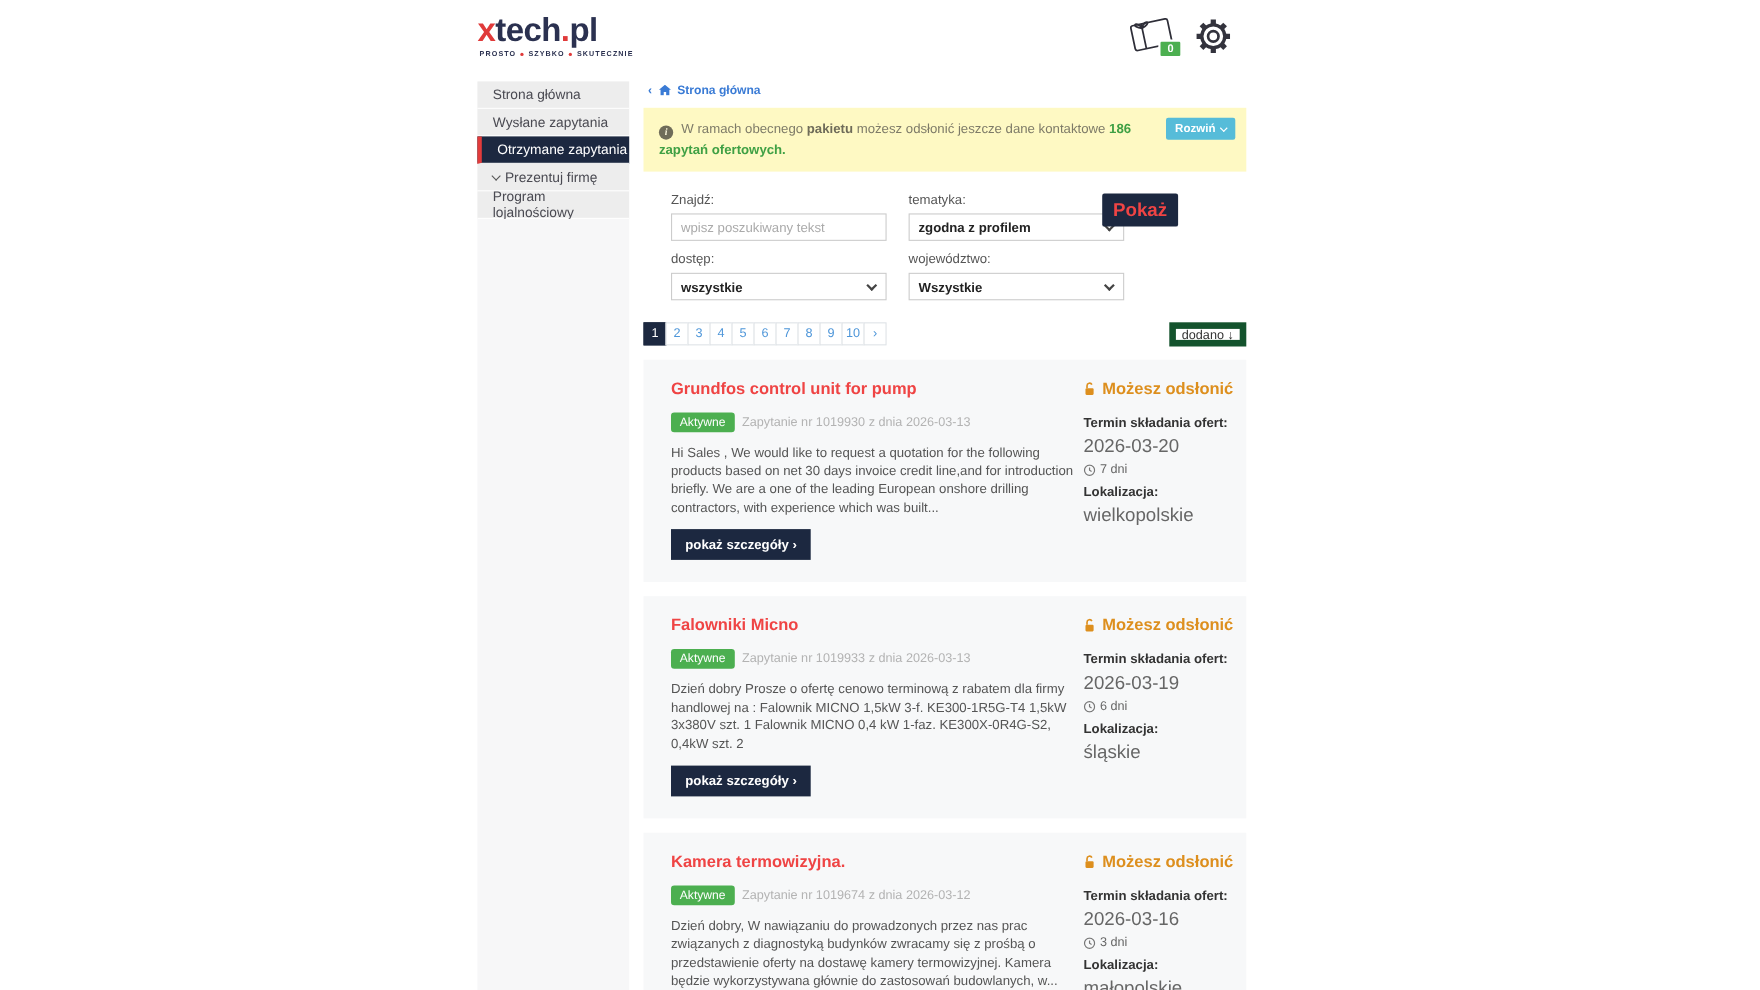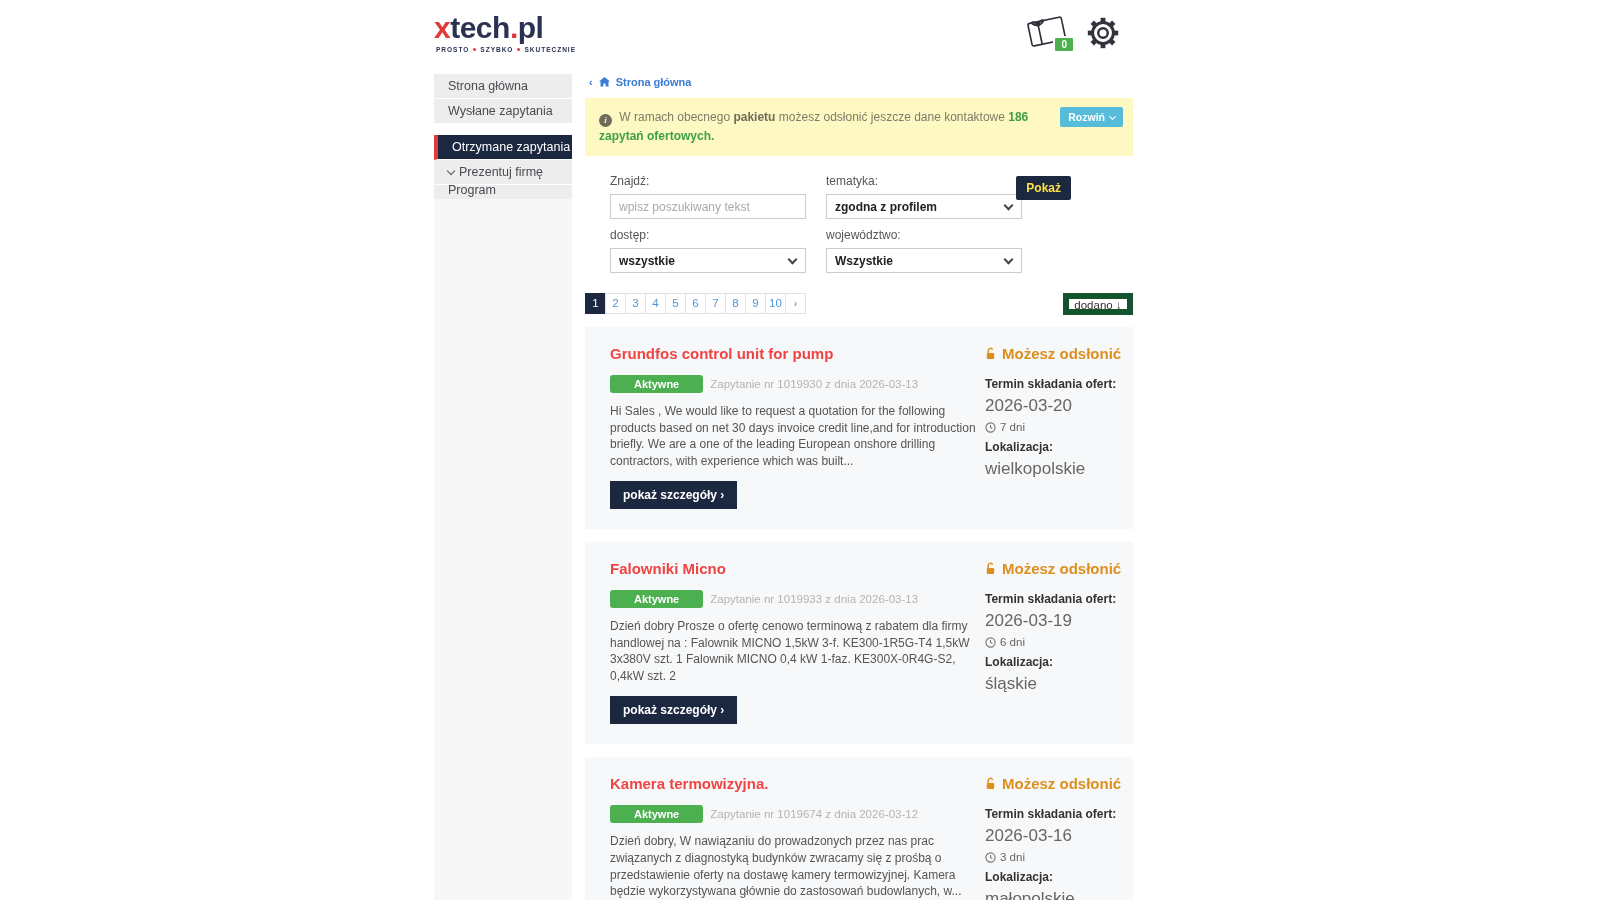--- a/index.html
+++ b/index.html
@@ -17,21 +17,21 @@
 
   .gift-wrap { position:absolute; left:1022px; top:10px; width:50px; height:46px; cursor:pointer; }
   .gift-badge { position:absolute; right:-3px; bottom:3px; background:#4caf50; color:#fff;
                 font-size:10px; font-weight:bold; padding:1px 6px; border-radius:3px; border:2px solid #fff; }
   .gear-wrap { position:absolute; left:1084px; top:14px; cursor:pointer; }
 
   
   .sidebar { position:absolute; left:434px; top:74px; width:138px; }
   .side-item { background:#ededed; border-bottom:1px solid #fff; font-size:12.5px; color:#4a4a52;
                height:25px; padding-left:14px; display:flex; align-items:center; gap:5px; cursor:pointer; }
-  .side-item.active { background:#1c2840; color:#fff; border-left:4px solid #e23b3b; padding-left:14px;margin-top:11px; }
+  .side-item.active { background:#1c2840; color:#fff; border-left:4px solid #e23b3b; padding-left:14px; }
   .chev-down { width:6px; height:6px; border-right:1.5px solid #555; border-bottom:1.5px solid #555;
                transform:rotate(45deg); display:inline-block; margin-top:-3px; }
   .side-filler { position:absolute; left:434px; top:199px; width:138px; height:701px; background:#f7f7f8; }
 
   
   .content { position:absolute; left:585px; top:74px; width:548px; }
 
   .breadcrumb { display:flex; align-items:center; gap:6px; font-size:11px; font-weight:bold;
                 color:#3a7bd5; margin:2px 0 10px 4px; }
   .breadcrumb .bc-link { cursor:pointer; display:flex; align-items:center; }
@@ -55,38 +55,38 @@
   .f-group { width:196px; }
   .f-group label { display:block; font-size:12px; color:#555; margin-bottom:6px; }
   .f-input, .f-select { width:100%; height:25px; border:1px solid #ccc; background:#fff;
                         font-size:12px; padding:0 8px; color:#333; font-family:inherit; }
   .f-input::placeholder { color:#aaa; }
   .f-select { appearance:none; -webkit-appearance:none; font-weight:600; color:#222; padding-right:12px; }
   .select-wrap { position:relative; }
   .select-wrap::after { content:""; position:absolute; right:10px; top:8px; width:5px; height:5px;
                         border-right:2px solid #444; border-bottom:2px solid #444; transform:rotate(45deg);
                         pointer-events:none; }
-  .show-btn { position:absolute; top:2px; right:62px; background:#1c2840; color:#fde047; border:none;
-              font-size:12px; font-weight:bold; padding:5px 10px; border-radius:2px; cursor:pointer; }
+  .show-btn { position:absolute; top:2px; right:62px; background:#1c2840; color:#ef4444; border:none;
+              font-size:17px; font-weight:bold; padding:5px 10px; border-radius:2px; cursor:pointer; }
 
   .pag-row { display:flex; justify-content:space-between; align-items:flex-start; margin-bottom:12px; }
   .pagination { display:flex; }
   .page-btn { min-width:21px; height:21px; line-height:19px; text-align:center; border:1px solid #dfe3e7;
               background:#fff; color:#4e96d9; font-size:11.5px; margin-left:-1px; padding:0 2px; cursor:pointer; }
   .page-btn:first-child { margin-left:0; }
   .page-btn.active { background:#1c2840; color:#fff; border-color:#1c2840; }
   .sort-select { width:70px; height:22px; border:6px solid #14532d; background:#fff; font-size:11.5px;
                  color:#333; text-align:center; appearance:none; -webkit-appearance:none; cursor:pointer;
                  font-family:inherit; }
 
   
   .card { position:relative; background:#f7f8f9; margin-bottom:13px; padding:18px 25px 20px; }
   .card-title { font-size:15px; font-weight:bold; color:#ef4444; margin-bottom:13px; width:375px; cursor:pointer; }
   .meta-row { display:flex; align-items:center; gap:7px; margin-bottom:10px; }
-  .badge { background:#4caf50; color:#fff; font-size:11px; font-weight:bold; padding:3px 24px; border-radius:3px; }
+  .badge { background:#4caf50; color:#fff; font-size:11px; font-weight:normal; padding:3px 8px; border-radius:3px; }
   .meta { color:#b3b3b3; font-size:11.5px; }
   .excerpt { width:368px; font-size:12px; color:#555; line-height:1.38; margin-bottom:12px; }
   .details-btn { background:#1c2840; color:#fff; font-size:12px; font-weight:bold; border:none;
                  padding:7px 13px; cursor:pointer; }
   .card-side { position:absolute; left:400px; top:18px; width:142px; }
   .unlock { display:flex; align-items:center; gap:5px; color:#dd8f1e; font-weight:bold; font-size:15px;
             margin-bottom:15px; cursor:pointer; }
   .side-label { font-weight:bold; font-size:12px; color:#333; margin-bottom:5px; }
   .side-val { font-size:17px; color:#666; margin-bottom:5px; }
   .days { display:flex; align-items:center; gap:4px; font-size:11.5px; color:#666; margin-bottom:7px; }

